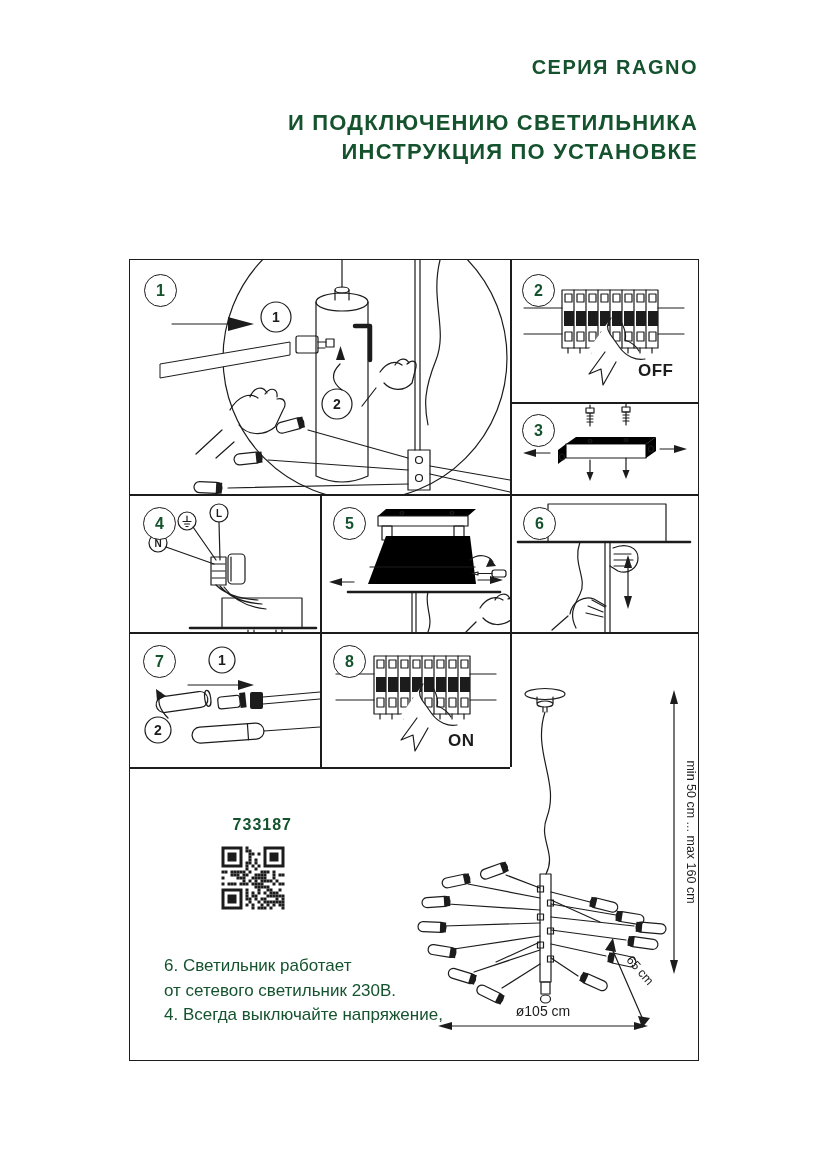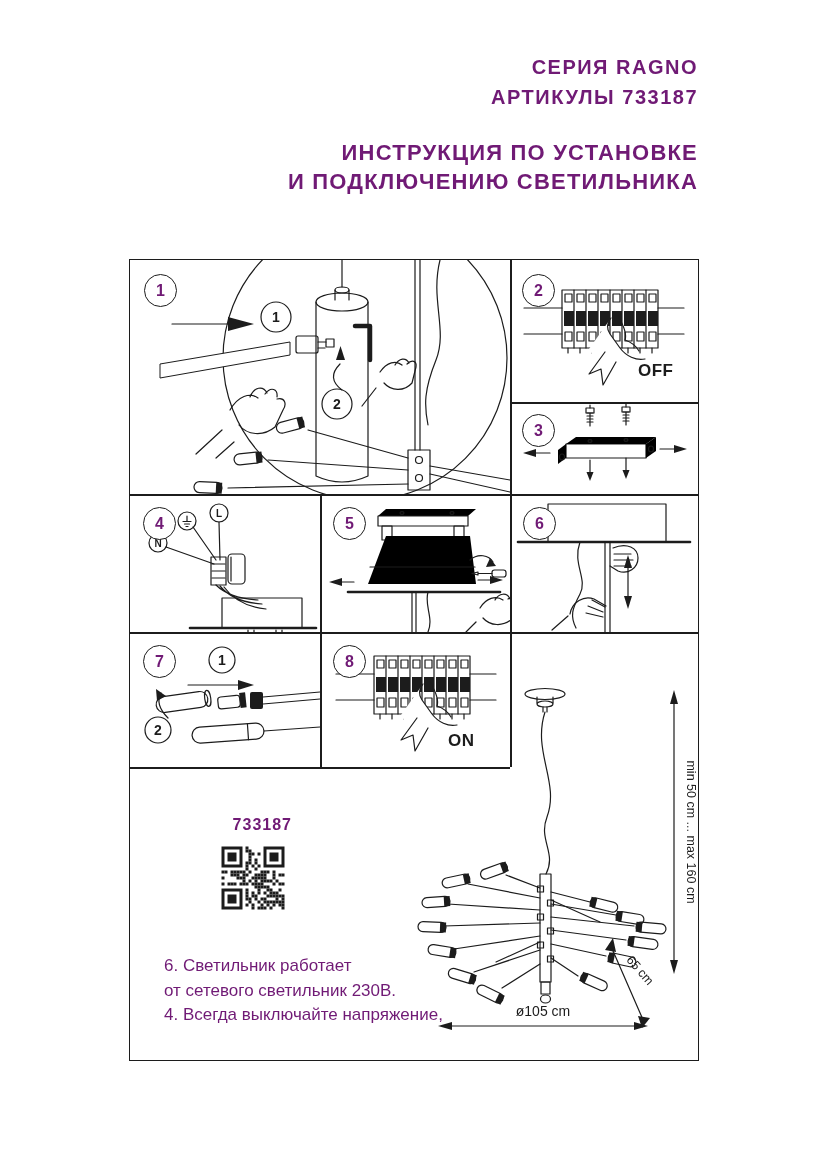--- a/index.html
+++ b/index.html
@@ -1,18 +1,18 @@
 <!DOCTYPE html>
 <html><head>
 <meta charset="utf-8">
 <style>
   html,body{margin:0;padding:0;background:#e8e8e8;}
   .page{
     position:relative;width:826px;height:1169px;background:#ffffff;
-    font-family:"Liberation Sans",sans-serif;color:#701a75;overflow:hidden;
+    font-family:"Liberation Sans",sans-serif;color:#14532d;overflow:hidden;
     margin:0 auto;
   }
   .header{position:absolute;right:128px;top:52px;text-align:right;}
   .hdr-line{font-weight:700;font-size:20px;line-height:30px;letter-spacing:1.5px;}
   .hdr-title{margin-top:26px;font-weight:700;font-size:22px;line-height:29px;letter-spacing:1.2px;}
   .sheet{
     position:absolute;left:129px;top:259px;width:568px;height:800px;
     border:1.5px solid #1c1c1c;box-sizing:content-box;
   }
   .gline{position:absolute;background:#1c1c1c;}
@@ -39,24 +39,23 @@
     font-weight:700;font-size:16px;letter-spacing:1px;}
   .notes{position:absolute;left:34px;top:694px;font-size:17px;line-height:24.5px;}
 </style>
 </head>
 <body>
 
 <div class="page">
 
   <div class="header">
     <div class="hdr-line">СЕРИЯ RAGNO</div>
-    <div class="hdr-line">АРТИКУЛЫ 733187</div>
     <div class="hdr-title">
+      <div>И ПОДКЛЮЧЕНИЮ СВЕТИЛЬНИКА</div>
       <div>ИНСТРУКЦИЯ ПО УСТАНОВКЕ</div>
-      <div>И ПОДКЛЮЧЕНИЮ СВЕТИЛЬНИКА</div>
     </div>
   </div>
 
   <div class="sheet">
 
     <div class="gline" style="left:380px;top:0;width:1.5px;height:507px"></div>
     <div class="gline" style="left:190px;top:234px;width:1.5px;height:273px"></div>
     <div class="gline" style="left:380px;top:142px;width:188px;height:1.5px"></div>
     <div class="gline" style="left:0;top:234px;width:568px;height:1.5px"></div>
     <div class="gline" style="left:0;top:372px;width:568px;height:1.5px"></div>

